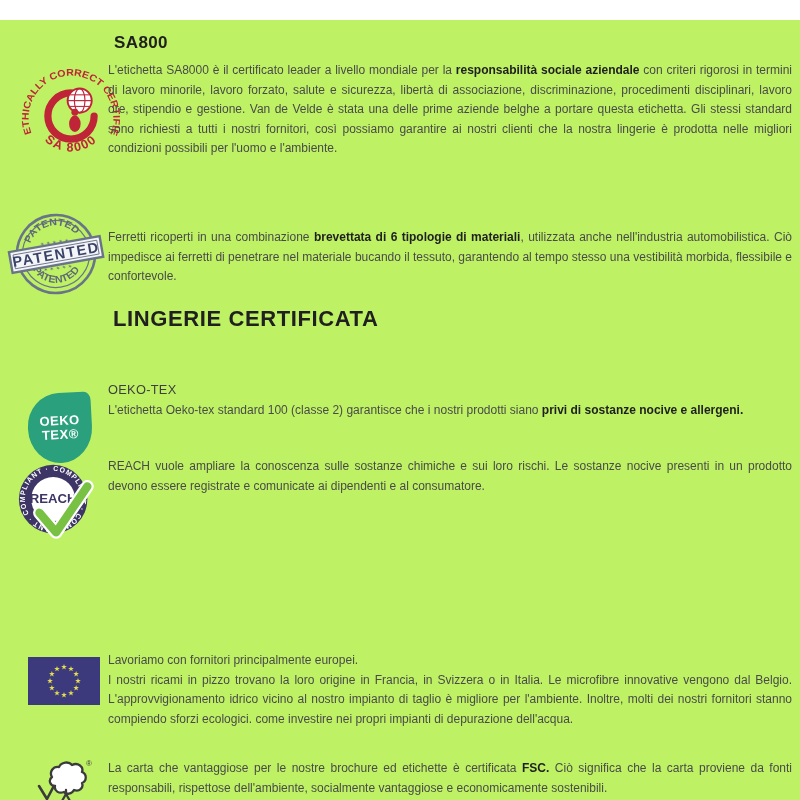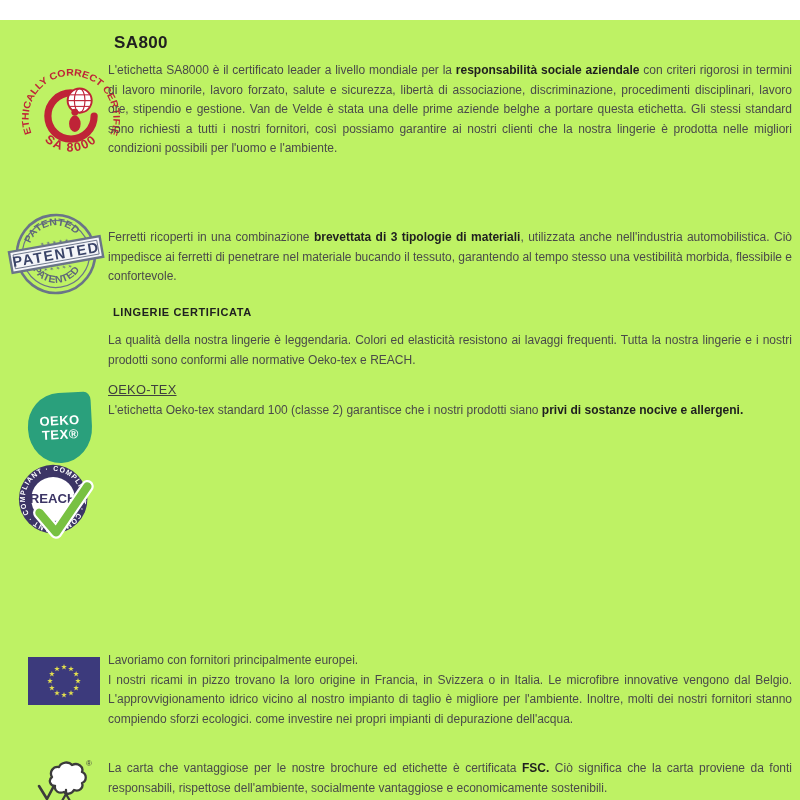--- a/index.html
+++ b/index.html
@@ -1,21 +1,21 @@
 <!DOCTYPE html>
 <html><head>
 <meta charset="utf-8">
 <style>
   html,body{margin:0;padding:0;background:#ffffff;}
   #page{position:relative;width:800px;height:800px;background:#bef264;overflow:hidden;
         font-family:"Liberation Sans",sans-serif;margin-top:20px;}
   .abs{position:absolute;}
   .h1{font-size:17px;font-weight:600;color:#202020;letter-spacing:.4px;}
   .h2{font-size:15.5px;font-weight:600;color:#202020;letter-spacing:1px;}
-  .h3{font-size:11px;font-weight:600;color:#202020;letter-spacing:.6px;}
+  .h3{font-size:22px;font-weight:600;color:#202020;letter-spacing:.6px;}
   .sublabel{font-size:12.8px;font-weight:400;color:#3f3f3f;letter-spacing:.3px;}
   .para{width:684px;font-size:12px;line-height:19.6px;color:#4a4a4a;
         text-align:justify;margin:0;}
   .para b{font-weight:700;color:#1f1f1f;}
   .para.noj{text-align:left;}
   .oeko-shape{width:64px;height:70px;background:#2aa07c;
       border-radius:55% 12% 55% 55% / 52% 14% 55% 55%;
       display:flex;flex-direction:column;align-items:center;justify-content:center;
       color:#fff;font-weight:700;font-size:13px;line-height:14px;letter-spacing:.5px;
       transform:rotate(-3deg);}
@@ -74,27 +74,26 @@
         <text x="52" y="62" text-anchor="middle" font-size="5.5" fill="#6a7488">✶ ✶ ✶ ✶ ✶</text>
         <g transform="rotate(-2 52 46)">
           <rect x="6" y="36" width="92" height="21" fill="#f4f5f8" stroke="#6a7488" stroke-width="2.4"></rect>
           <rect x="9.5" y="39.5" width="85" height="14" fill="none" stroke="#6a7488" stroke-width="0.9"></rect>
           <text x="52" y="51.5" text-anchor="middle" font-size="14.5" font-weight="800" fill="#3a4468" letter-spacing="1.5">PATENTED</text>
         </g>
       </g>
     </svg>
   </div>
 
-  <p class="abs para" style="left:108px;top:208px;"><span>Ferretti ricoperti in una combinazione </span><b>brevettata di 3 tipologie di materiali</b><span>, utilizzata anche nell'industria automobilistica. Ciò impedisce ai ferretti di penetrare nel materiale bucando il tessuto, garantendo al tempo stesso una vestibilità morbida, flessibile e confortevole.</span></p>
+  <p class="abs para" style="left:108px;top:208px;"><span>Ferretti ricoperti in una combinazione </span><b>brevettata di 6 tipologie di materiali</b><span>, utilizzata anche nell'industria automobilistica. Ciò impedisce ai ferretti di penetrare nel materiale bucando il tessuto, garantendo al tempo stesso una vestibilità morbida, flessibile e confortevole.</span></p>
 
   <div class="abs h3" style="left:113px;top:286px;">LINGERIE CERTIFICATA</div>
 
-  <p class="abs para" style="left:108px;top:311px;"><span>La qualità della nostra lingerie è leggendaria. Colori ed elasticità resistono ai lavaggi frequenti. Tutta la nostra lingerie e i nostri prodotti sono conformi alle normative Oeko-tex e REACH.</span></p>
 
-  <div class="abs sublabel" style="left:108px;top:362px;text-decoration:underline;">OEKO-TEX</div>
+  <div class="abs sublabel" style="left:108px;top:362px;">OEKO-TEX</div>
 
   <div class="abs" style="left:28px;top:373px;">
     <div class="oeko-shape">
       <span>OEKO</span>
       <span>TEX®</span>
     </div>
   </div>
 
   <p class="abs para" style="left:108px;top:381px;"><span>L'etichetta Oeko-tex standard 100 (classe 2) garantisce che i nostri prodotti siano </span><b>privi di sostanze nocive e allergeni.</b></p>
 
@@ -107,20 +106,21 @@
       </defs>
       <text font-size="7.5" font-weight="700" fill="#ffffff" letter-spacing="1">
         <textPath href="#reachRing" textLength="176" lengthAdjust="spacingAndGlyphs">COMPLIANT · COMPLIANT · COMPLIANT ·</textPath>
       </text>
       <text x="40" y="48.5" text-anchor="middle" font-size="13.5" font-weight="800" fill="#3c3566">REACH</text>
       <path d="M 26 58 L 43 78 L 75 31" stroke="#ffffff" stroke-width="13" fill="none" stroke-linecap="round" stroke-linejoin="round"></path>
       <path d="M 26 58 L 43 78 L 75 31" stroke="#78c142" stroke-width="8.5" fill="none" stroke-linecap="round" stroke-linejoin="round"></path>
     </svg>
   </div>
 
+  <p class="abs para" style="left:108px;top:437px;"><span>REACH vuole ampliare la conoscenza sulle sostanze chimiche e sui loro rischi. Le sostanze nocive presenti in un prodotto devono essere registrate e comunicate ai dipendenti e al consumatore.</span></p>
 
 
 
   <div class="abs" style="left:28px;top:637px;">
     <svg width="72" height="48" viewBox="0 0 72 48" xmlns="http://www.w3.org/2000/svg">
       <rect x="0" y="0" width="72" height="48" fill="#3c3a7c"></rect>
       <defs>
         <polygon id="euStar" fill="#e2de4e" points="0,-3 0.71,-0.97 2.85,-0.93 1.14,0.37 1.76,2.43 0,1.2 -1.76,2.43 -1.14,0.37 -2.85,-0.93 -0.71,-0.97"></polygon>
       </defs>
       <use href="#euStar" transform="translate(36,10)"></use>

